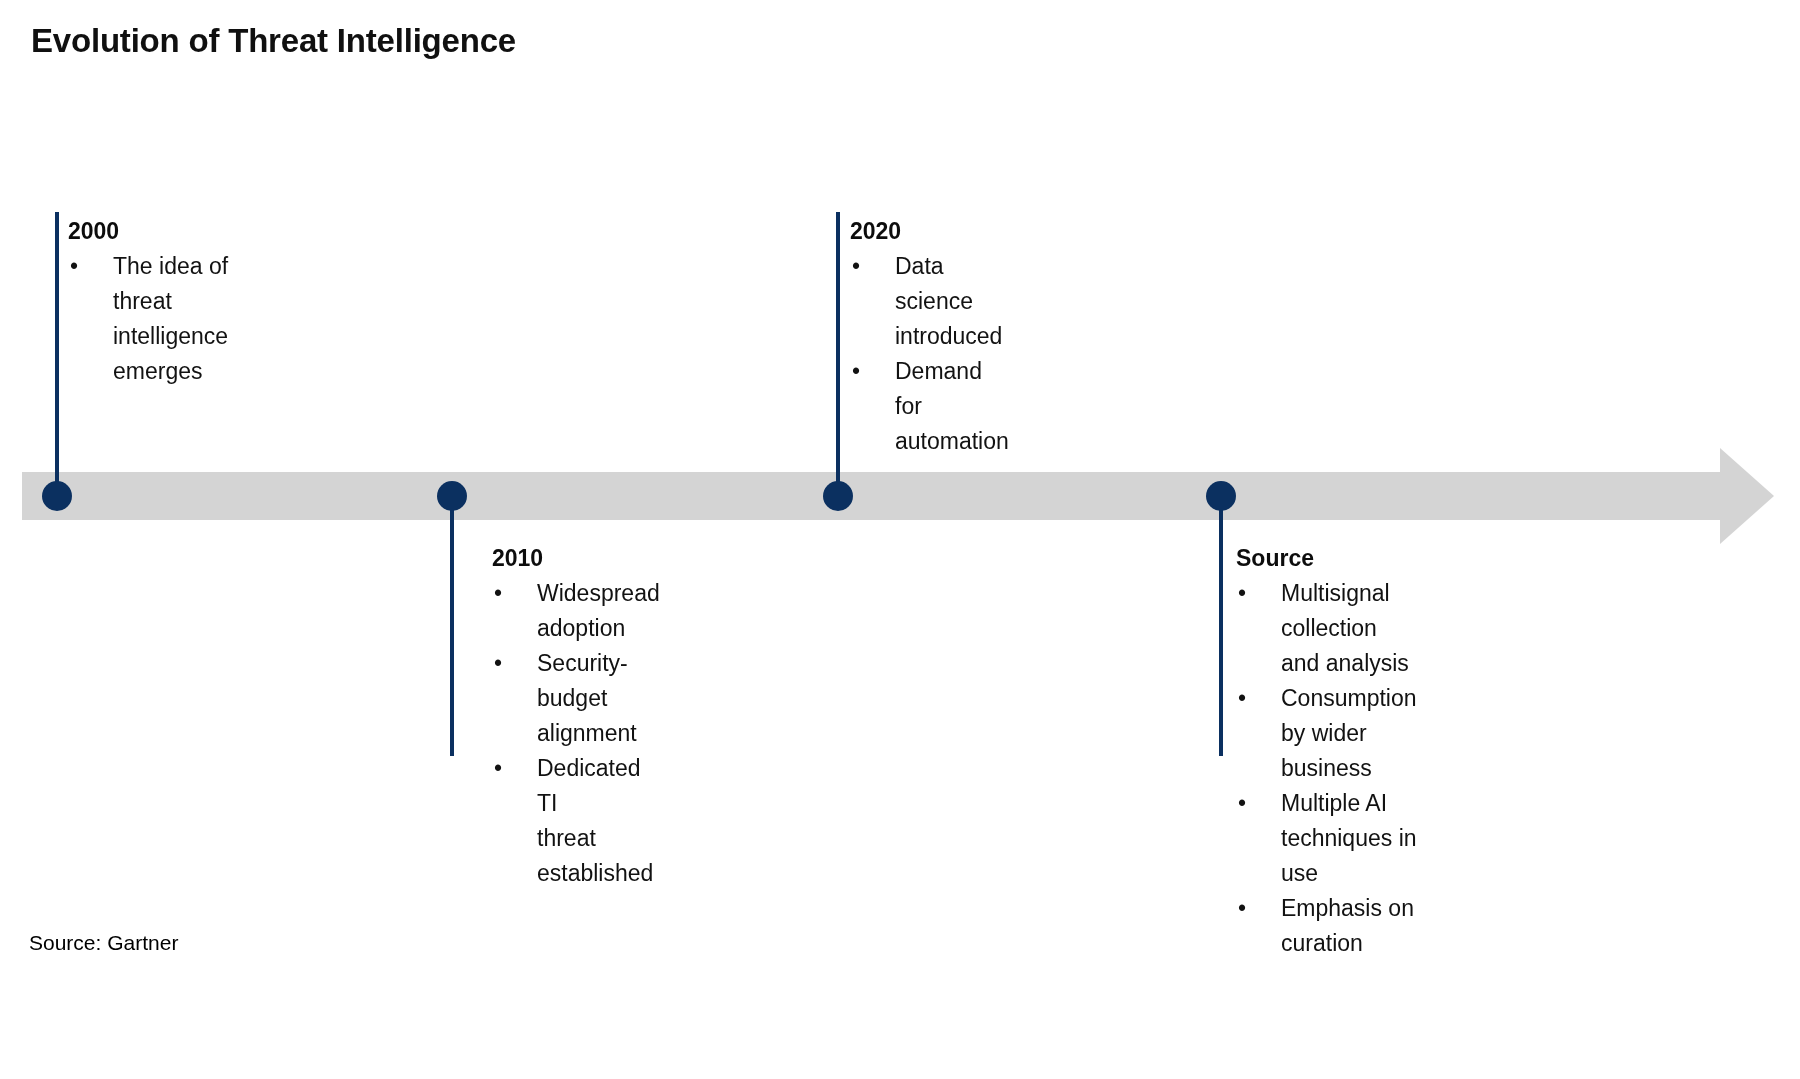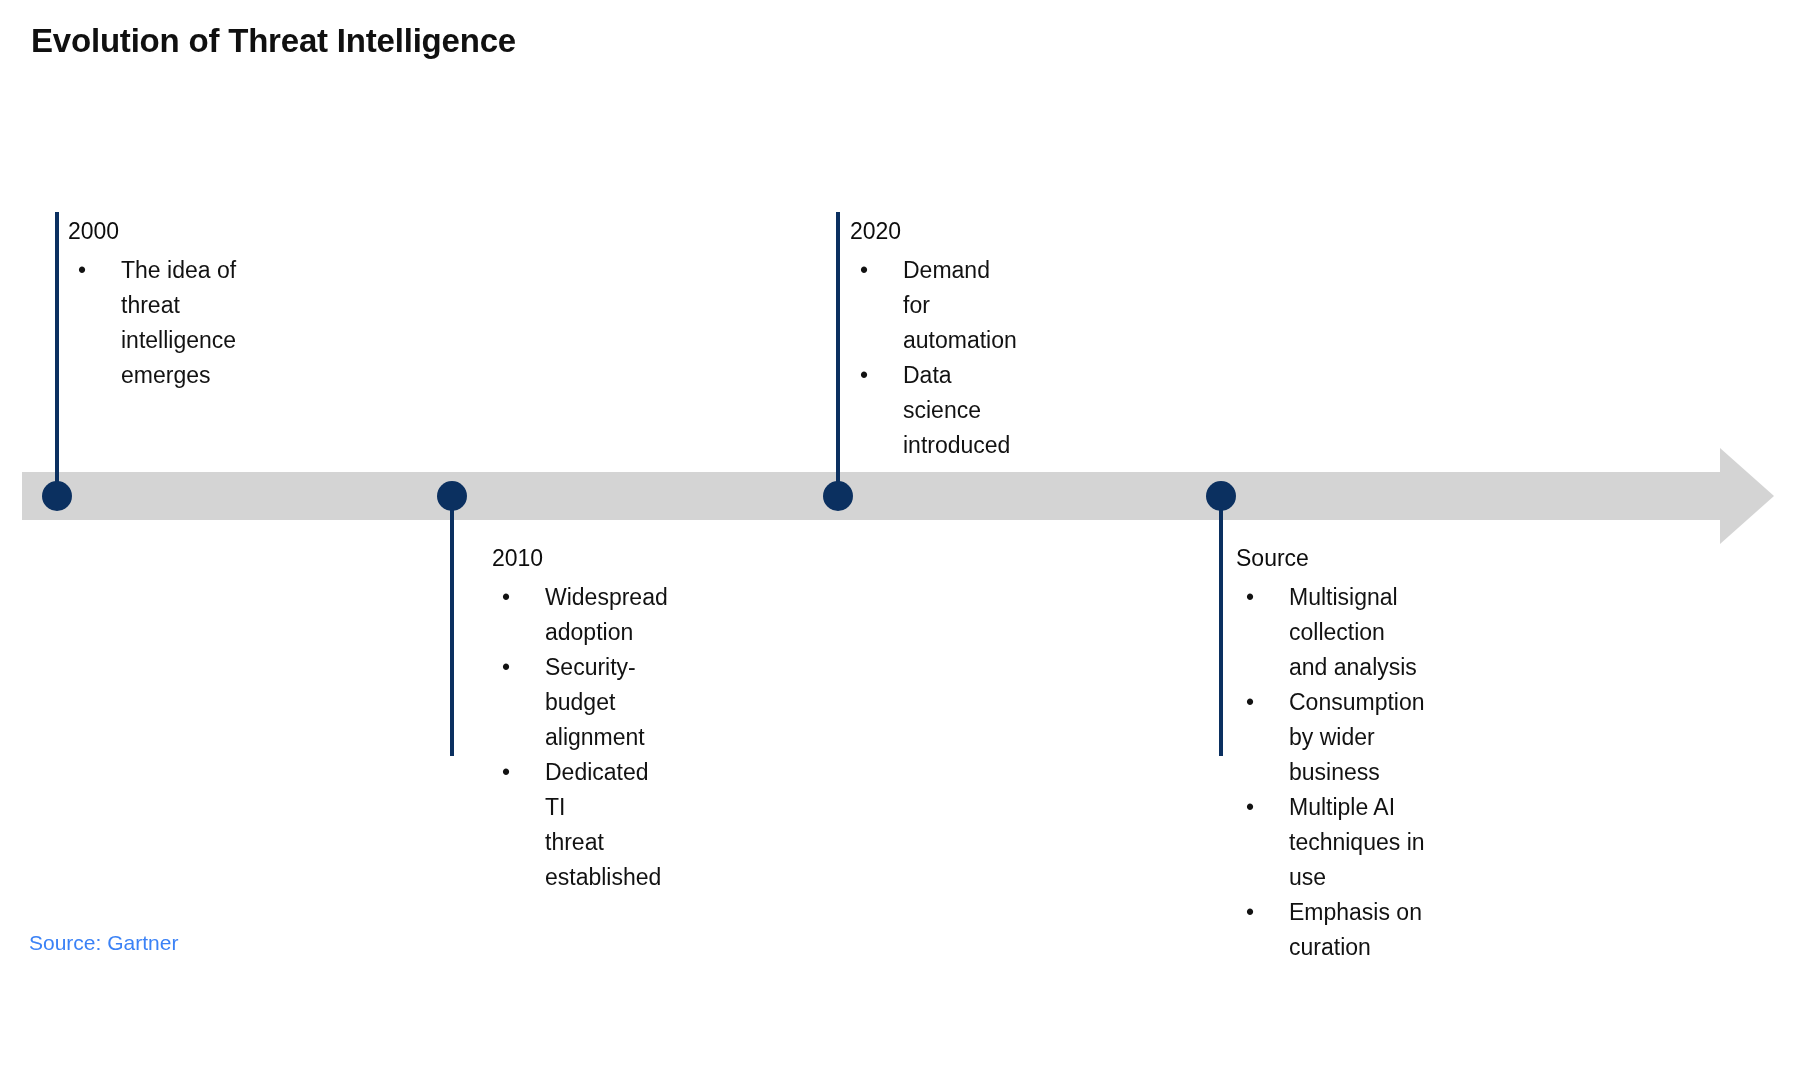--- a/index.html
+++ b/index.html
@@ -73,28 +73,28 @@
   .milestone-stem {
     position: absolute;
     width: 4px;
     background: #0b3060;
   }
   .milestone-card {
     position: absolute;
   }
   .milestone-label {
     font-size: 23px;
-    font-weight: normal;
+    font-weight: bold;
     color: #0d0d0d;
     margin-bottom: 4px;
     white-space: nowrap;
   }
   ul.bullets {
     list-style: none;
-    margin: 8px;
+    margin: 0;
     padding: 0;
   }
   ul.bullets li {
     position: relative;
     padding-left: 45px;
     font-size: 23px;
     line-height: 35px;
     color: #121212;
     white-space: pre-line;
   }
@@ -108,21 +108,21 @@
     color: #121212;
   }
 
   
   #source-note {
     position: absolute;
     left: 29px;
     top: 928px;
     font-size: 21px;
     line-height: 30px;
-    color: #3b82f6;
+    color: #000000;
   }
 
   
   #watermark {
     position: absolute;
     left: 1480px;
     top: 1022px;
     font-size: 28px;
     color: #d8d8d8;
     white-space: nowrap;
@@ -198,22 +198,22 @@
       </ul>
     </div>
   </div>
 
   <div class="milestone" style="left:0px; top:0px;">
     <div class="milestone-stem" style="left:836px; top:212px; height:285px;"></div>
     <div class="milestone-dot" style="left:823px; top:481px;"></div>
     <div class="milestone-card" style="left:850px; top:218px;">
       <div class="milestone-label">2020</div>
       <ul class="bullets">
+        <li>Data science introduced</li>
         <li>Demand for automation</li>
-        <li>Data science introduced</li>
       </ul>
     </div>
   </div>
 
   <div class="milestone" style="left:0px; top:0px;">
     <div class="milestone-stem" style="left:1219px; top:495px; height:261px;"></div>
     <div class="milestone-dot" style="left:1206px; top:481px;"></div>
     <div class="milestone-card" style="left:1236px; top:545px;">
       <div class="milestone-label">Source</div>
       <ul class="bullets">

